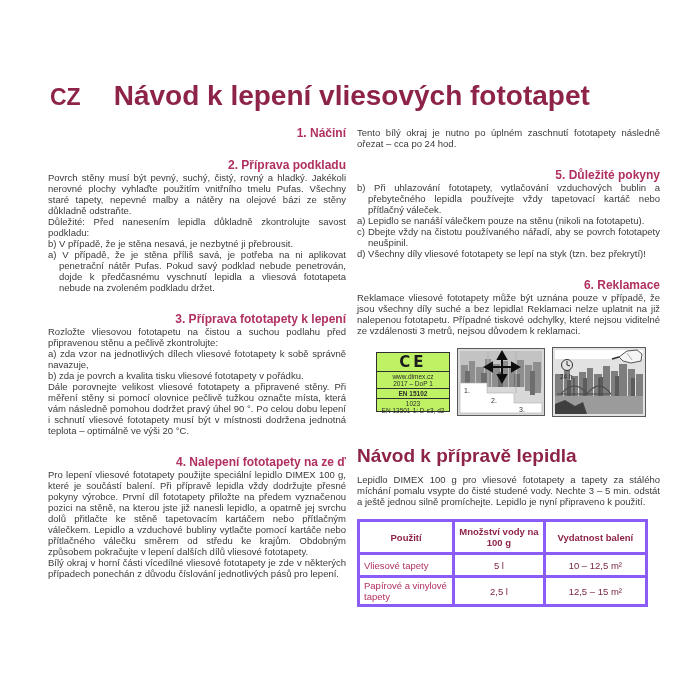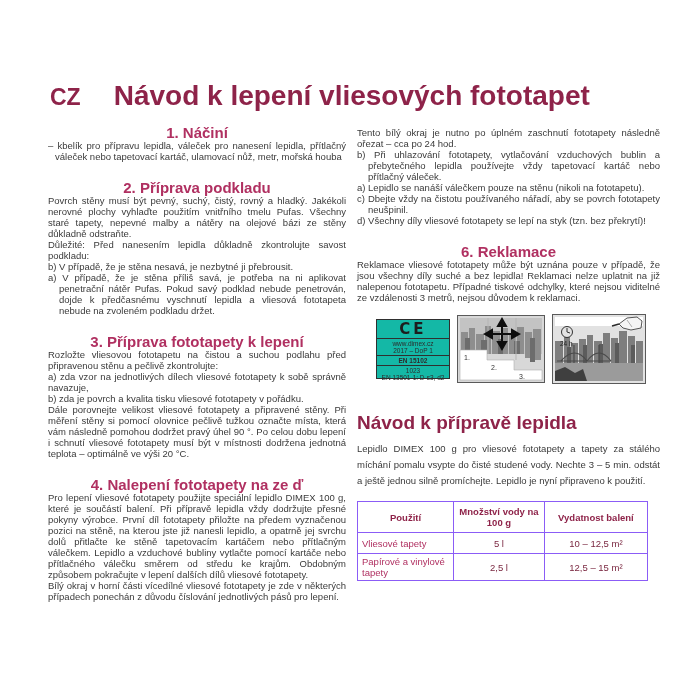--- a/index.html
+++ b/index.html
@@ -9,57 +9,56 @@
   }
   .header{position:absolute;left:50px;top:80px;display:flex;gap:33px;align-items:baseline;}
   .code{font-size:23px;font-weight:bold;color:#8e2349;}
   .title{font-size:28px;font-weight:bold;color:#8e2349;margin:0;}
 
   .col{position:absolute;top:127px;font-size:9.5px;line-height:11px;text-align:justify;}
   .col-left{left:48px;width:298px;}
   .col-right{left:357px;width:303px;}
   .col p{margin:0;}
   .gap{margin-top:8px;}
-  .sec-h{font-size:15px;font-weight:bold;color:#b03061;margin:20px 0 1px 0;text-align:center;line-height:12px;}
+  .sec-h{font-size:12px;font-weight:bold;color:#b03061;margin:20px 0 1px 0;text-align:right;line-height:12px;}
   .sec-h.first{margin-top:0;}
   .hang{padding-left:11px;text-indent:-11px;}
   .hang-sm{padding-left:7px;text-indent:-7px;}
 
   .figs{display:flex;align-items:center;gap:7px;margin-top:13px;margin-left:19px;height:66px;}
-  .ce-box{width:72px;height:58px;border:1px solid #2f2f2f;background:#14b8a6;display:flex;flex-direction:column;
+  .ce-box{width:72px;height:58px;border:1px solid #2f2f2f;background:#bef264;display:flex;flex-direction:column;
           font-size:6.5px;line-height:7px;text-align:center;color:#2d2d2d;}
   .ce-mark{font-size:15px;line-height:16px;font-weight:bold;letter-spacing:3px;color:#1d1d1d;padding:1px 0;
            font-family:"DejaVu Sans", sans-serif;}
   .ce-row{border-top:1px solid #2f2f2f;padding:1px 0;display:flex;flex-direction:column;justify-content:center;flex:1;}
   .ce-en{font-weight:bold;}
   .fig-frame{border:1px solid #5a5a5a;display:block;}
 
   .glue-h{font-size:19px;font-weight:bold;color:#8e2349;margin:30px 0 7px 0;line-height:22px;}
-  .glue-p{margin:0;font-size:9.5px;line-height:16px;text-align:justify;}
+  .glue-p{margin:0;font-size:9.5px;line-height:11px;text-align:justify;}
 
   table.dosage{border-collapse:collapse;margin-top:12px;width:291px;background:#fff;}
-  table.dosage th,table.dosage td{border:1px solid #8b5cf6;padding:2px 4px;font-size:9.5px;line-height:11px;}
+  table.dosage th,table.dosage td{border:3px solid #8b5cf6;padding:2px 4px;font-size:9.5px;line-height:11px;}
   table.dosage th{color:#8e2349;font-weight:bold;text-align:center;height:26px;}
   table.dosage td{height:16px;}
   td.use{color:#b03061;text-align:left;width:92px;}
   td.val{color:#7a2740;text-align:center;}
   td.water{width:86px;}
   td.cover{width:99px;}
 </style>
 </head>
 <body>
 
 <div class="header">
   <span class="code">CZ</span>
   <h1 class="title">Návod k lepení vliesových fototapet</h1>
 </div>
 
 <div class="col col-left">
   <h2 class="sec-h first">1. Náčiní</h2>
-  <p class="hang-sm">– kbelík pro přípravu lepidla, váleček pro nanesení lepidla, přítlačný váleček nebo tapetovací kartáč, ulamovací nůž, metr, mořská houba</p>
 
   <h2 class="sec-h">2. Příprava podkladu</h2>
   <p>Povrch stěny musí být pevný, suchý, čistý, rovný a hladký. Jakékoli nerovné plochy vyhlaďte použitím vnitřního tmelu Pufas. Všechny staré tapety, nepevné malby a nátěry na olejové bázi ze stěny důkladně odstraňte.</p>
   <p class="gap">Důležité: Před nanesením lepidla důkladně zkontrolujte savost podkladu:</p>
   <p class="hang">b) V případě, že je stěna nesavá, je nezbytné ji přebrousit.</p>
   <p class="hang">a) V případě, že je stěna příliš savá, je potřeba na ni aplikovat penetrační nátěr Pufas. Pokud savý podklad nebude penetrován, dojde k předčasnému vyschnutí lepidla a vliesová fototapeta nebude na zvoleném podkladu držet.</p>
 
   <h2 class="sec-h">3. Příprava fototapety k lepení</h2>
   <p>Rozložte vliesovou fototapetu na čistou a suchou podlahu před připravenou stěnu a pečlivě zkontrolujte:</p>
   <p>a) zda vzor na jednotlivých dílech vliesové fototapety k sobě správně navazuje,</p>
@@ -67,20 +66,21 @@
   <p class="gap">Dále porovnejte velikost vliesové fototapety a připravené stěny. Při měření stěny si pomocí olovnice pečlivě tužkou označte místa, která vám následně pomohou dodržet pravý úhel 90 °. Po celou dobu lepení i schnutí vliesové fototapety musí být v místnosti dodržena jednotná teplota – optimálně ve výši 20 °C.</p>
 
   <h2 class="sec-h">4. Nalepení fototapety na ze ď</h2>
   <p>Pro lepení vliesové fototapety použijte speciální lepidlo DIMEX 100 g, které je součástí balení. Při přípravě lepidla vždy dodržujte přesné pokyny výrobce. První díl fototapety přiložte na předem vyznačenou pozici na stěně, na kterou jste již nanesli lepidlo, a opatrně jej svrchu dolů přitlačte ke stěně tapetovacím kartáčem nebo přítlačným válečkem. Lepidlo a vzduchové bubliny vytlačte pomocí kartáče nebo přítlačného válečku směrem od středu ke krajům. Obdobným způsobem pokračujte v lepení dalších dílů vliesové fototapety.</p>
   <p class="gap">Bílý okraj v horní části vícedílné vliesové fototapety je zde v některých případech ponechán z důvodu číslování jednotlivých pásů pro lepení.</p>
 </div>
 
 <div class="col col-right">
   <p>Tento bílý okraj je nutno po úplném zaschnutí fototapety následně ořezat – cca po 24 hod.</p>
 
+  <h2 class="sec-h">5. Důležité pokyny</h2>
   <p class="hang">b) Při uhlazování fototapety, vytlačování vzduchových bublin a přebytečného lepidla používejte vždy tapetovací kartáč nebo přítlačný váleček.</p>
   <p class="hang">a) Lepidlo se nanáší válečkem pouze na stěnu (nikoli na fototapetu).</p>
   <p class="hang">c) Dbejte vždy na čistotu používaného nářadí, aby se povrch fototapety neušpinil.</p>
   <p class="hang">d) Všechny díly vliesové fototapety se lepí na styk (tzn. bez překrytí)!</p>
 
   <h2 class="sec-h">6. Reklamace</h2>
   <p>Reklamace vliesové fototapety může být uznána pouze v případě, že jsou všechny díly suché a bez lepidla! Reklamaci nelze uplatnit na již nalepenou fototapetu. Případné tiskové odchylky, které nejsou viditelné ze vzdálenosti 3 metrů, nejsou důvodem k reklamaci.</p>
 
   <div class="figs">
     <div class="ce-box">

